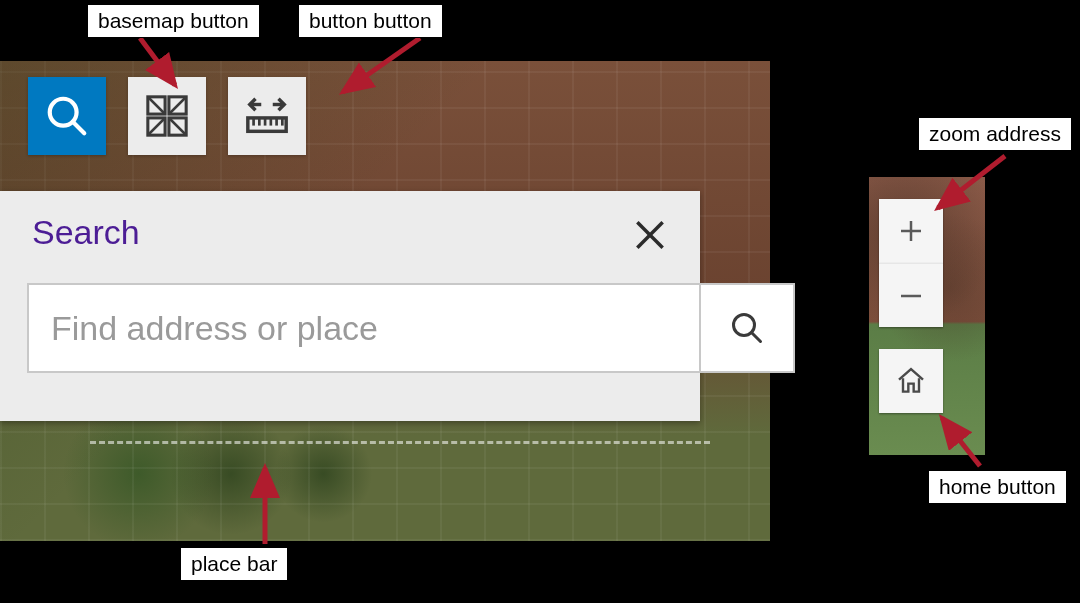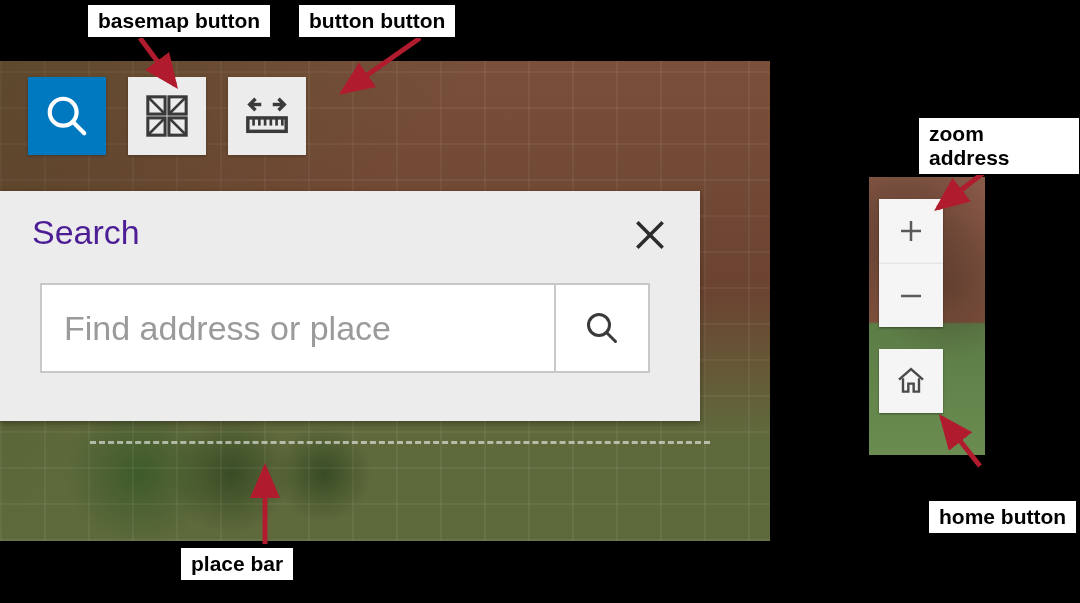--- a/index.html
+++ b/index.html
@@ -11,21 +11,21 @@
     overflow: hidden;
   }
 
   
   .callout {
     position: absolute;
     background: #fff;
     border: 1.5px solid #000;
     padding: 4px 10px;
     font-size: 21px;
-    font-weight: 700;
+    font-weight: 400;
     z-index: 50;
   }
 
   
   .arrow { position: absolute; z-index: 49; }
 
   
   .map-left {
     position: absolute;
     left: 0; top: 61px;
@@ -72,22 +72,22 @@
     position: absolute; left: 32px; top: 22px;
     font-size: 34px; color: #4c1d95; font-weight: 300;
   }
   .search-close {
     position: absolute; right: 26px; top: 20px;
     width: 48px; height: 48px;
     display:flex; align-items:center; justify-content:center;
     cursor:pointer;
   }
   .search-field-wrap {
-    position: absolute; left: 40px; top: 92px;
-    display: flex; width: 610px; justify-content: center;
+    position: absolute; left: 27px; top: 92px;
+    display: flex; width: 768px; justify-content: center;
   }
   .search-input {
     flex: 1;
     height: 90px;
     border: 2px solid #c8c8c8;
     border-right: none;
     background: #fff;
     font-size: 34px;
     color: #333;
     padding: 0 22px;
@@ -215,21 +215,21 @@
       <path d="M3 11 L12 3 L21 11" fill="none" stroke="#4a4a4a" stroke-width="1.8"></path>
       <path d="M6 10 V20 H10 V14 H14 V20 H18 V10" fill="none" stroke="#4a4a4a" stroke-width="1.8"></path>
     </svg>
   </div>
 </div>
 
 <div class="callout" style="left:87px; top:4px;">basemap button</div>
 <div class="callout" style="left:298px; top:4px;">button button</div>
 <div class="callout" style="left:180px; top:547px;">place bar</div>
 <div class="callout" style="left:918px; top:117px;">zoom address</div>
-<div class="callout" style="left:928px; top:470px;margin-top:30px;">home button</div>
+<div class="callout" style="left:928px; top:470px;">home button</div>
 
 <svg class="arrow" style="left:120px; top:30px;" width="80" height="70">
   <defs>
       <marker id="ah1" markerWidth="8" markerHeight="8" refX="6" refY="3" orient="auto">
         <path d="M0,0 L7,3 L0,6 Z" fill="#b01c2e"></path>
       </marker>
     </defs>
   <line x1="20" y1="8" x2="55" y2="55" stroke="#b01c2e" stroke-width="5" marker-end="url(#ah1)"></line>
 </svg>
 <svg class="arrow" style="left:325px; top:30px;" width="110" height="80">

